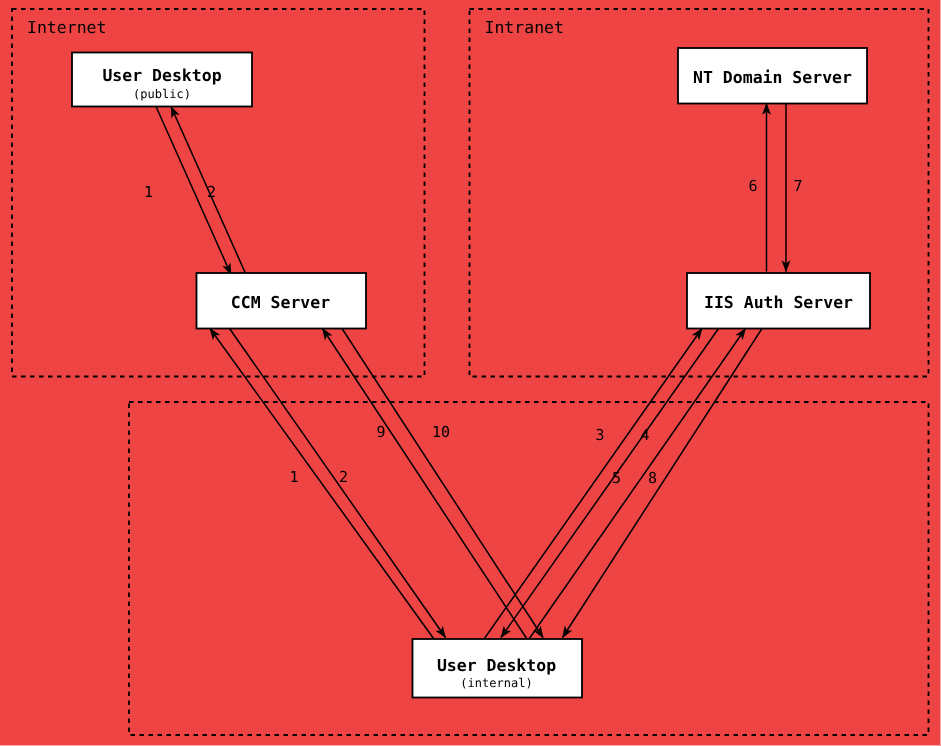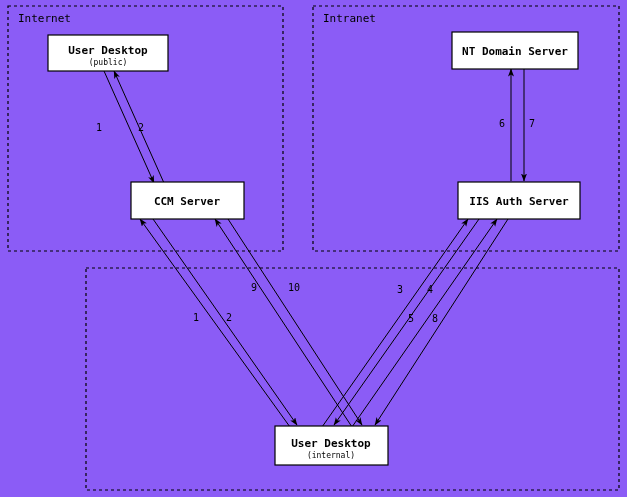--- a/index.html
+++ b/index.html
@@ -7,21 +7,21 @@
     padding: 0;
     background: #ffffff;
   }
   body {
     font-family: "DejaVu Sans Mono", monospace;
   }
   #diagram-root {
     position: relative;
     width: 627px;
     height: 497px;
-    background: #8b5cf6;
+    background: #ef4444;
     overflow: hidden;
   }
   #diagram-svg {
     position: absolute;
     left: 0;
     top: 0;
     width: 627px;
     height: 497px;
   }
   .zone-label {

